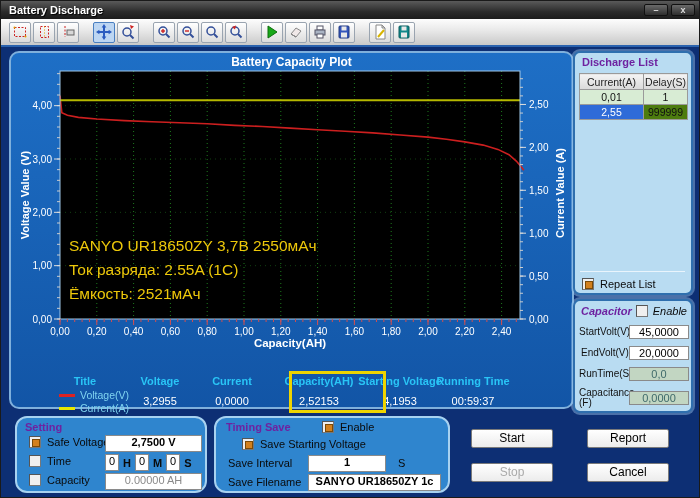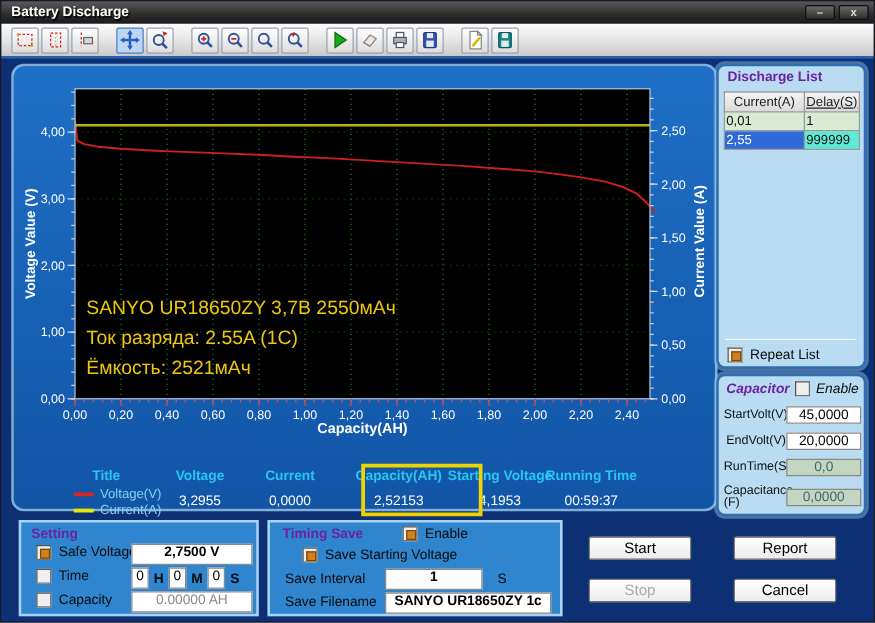--- a/index.html
+++ b/index.html
@@ -35,33 +35,33 @@
   .stat-header{color:#29C5F6;font-size:11px;font-weight:bold;}
   .stat-value{color:#fff;font-size:11px;margin-top:8px;}
   .hl-box{position:absolute;left:278px;top:2px;width:97px;height:42px;border:3px solid #EED400;}
   
   .panel-light{position:absolute;background:#B9DCF2;border:2px solid #2F6FAE;border-radius:7px;box-shadow:0 0 0 2px rgba(150,195,235,.45);}
   .panel-title{color:#6E22A0;font-size:11px;font-weight:bold;}
   .dl-panel{left:572px;top:4px;width:120px;height:244px;}
   .dl-title{position:absolute;left:7px;top:3px;}
   table.dl-table{position:absolute;left:4px;top:20px;border-collapse:collapse;font-size:10.5px;}
   .dl-table th{width:64px;height:16px;background:linear-gradient(#f4f4f4,#d9d9d9);border:1px solid #9a9a9a;font-weight:normal;color:#222;}
-  .dl-table th:last-child{width:44px;text-decoration:underline;}
-  .dl-table td{height:15px;border:1px solid #9a9a9a;color:#111;}
+  .dl-table th:last-child{width:44px;}
+  .dl-table td{height:15px;border:1px solid #9a9a9a;text-align:center;color:#111;}
   .cell-green{background:#D8ECD4;}
-  .cell-yellow{background:#5eead4;}
+  .cell-yellow{background:#4d7c0f;}
   .cell-selected{background:#2F6BD8;color:#fff !important;}
   .dl-sep{position:absolute;left:5px;top:218px;width:105px;height:1px;background:#E9F4FC;}
   .repeat-row{position:absolute;left:7px;top:225px;display:flex;align-items:center;}
   .cap-panel{left:572px;top:252px;width:120px;height:114px;}
   .cap-head{position:absolute;left:6px;top:4px;width:106px;display:flex;align-items:center;justify-content:space-between;font-style:italic;}
   .cap-row{position:absolute;left:4px;width:110px;display:flex;align-items:center;justify-content:space-between;}
   .cap-label{font-size:10px;color:#111;line-height:10px;}
   
-  .panel-mid{position:absolute;background:#2F85CE;border:2px solid #A8D2F0;border-radius:0;}
+  .panel-mid{position:absolute;background:#2F85CE;border:2px solid #A8D2F0;border-radius:12px;}
   .setting-panel{left:14px;top:369px;width:192px;height:77px;}
   .timing-panel{left:213px;top:369px;width:236px;height:77px;}
   .prow{position:absolute;display:flex;align-items:center;}
   .plabel{font-size:11px;color:#0a0a0a;}
   
   .checkbox{width:12px;height:12px;background:#EFEFEF;border:1px solid #777;border-top-color:#555;border-left-color:#555;flex:0 0 auto;}
   .checkbox.checked::after{content:"";display:block;width:6px;height:6px;margin:2px;background:#D2801E;border:1px solid #7a4a08;}
   .field{background:#fff;border:1px solid #8a8a8a;height:17px;font-size:11px;color:#000;text-align:center;line-height:13px;overflow:hidden;}
   .field.bold{font-weight:bold;}
   .field.disabled{background:#C2D6C2;color:#3f6a6a;}
@@ -182,20 +182,21 @@
           <rect x="3" y="2" width="10" height="12" rx="1" fill="#11888a" stroke="#0a5a5c"></rect>
           <rect x="5.5" y="2.5" width="5" height="4" fill="#e8e8e8"></rect>
           <rect x="5" y="8.5" width="6" height="5" fill="#e8e8e8"></rect>
         </svg>
       </div>
     </div>
 
   <div class="client">
 
     <div class="chart-panel">
+      <div class="chart-title">Battery Capacity Plot</div>
       <svg id="plot-svg" width="565" height="300" viewBox="0 0 565 300">
           <rect x="49" y="18" width="460" height="248" fill="#000"></rect>
           <line x1="49" y1="212.66666666666669" x2="509" y2="212.66666666666669" stroke="#113f11" stroke-dasharray="1,4"></line>
           <line x1="49" y1="159.33333333333334" x2="509" y2="159.33333333333334" stroke="#113f11" stroke-dasharray="1,4"></line>
           <line x1="49" y1="106" x2="509" y2="106" stroke="#113f11" stroke-dasharray="1,4"></line>
           <line x1="49" y1="52.666666666666686" x2="509" y2="52.666666666666686" stroke="#113f11" stroke-dasharray="1,4"></line>
           <line x1="85.80000000000001" y1="18" x2="85.80000000000001" y2="266" stroke="#1d7a1d" stroke-dasharray="1,3"></line>
           <line x1="122.60000000000001" y1="18" x2="122.60000000000001" y2="266" stroke="#1d7a1d" stroke-dasharray="1,3"></line>
           <line x1="159.40000000000003" y1="18" x2="159.40000000000003" y2="266" stroke="#1d7a1d" stroke-dasharray="1,3"></line>
           <line x1="196.20000000000002" y1="18" x2="196.20000000000002" y2="266" stroke="#1d7a1d" stroke-dasharray="1,3"></line>

